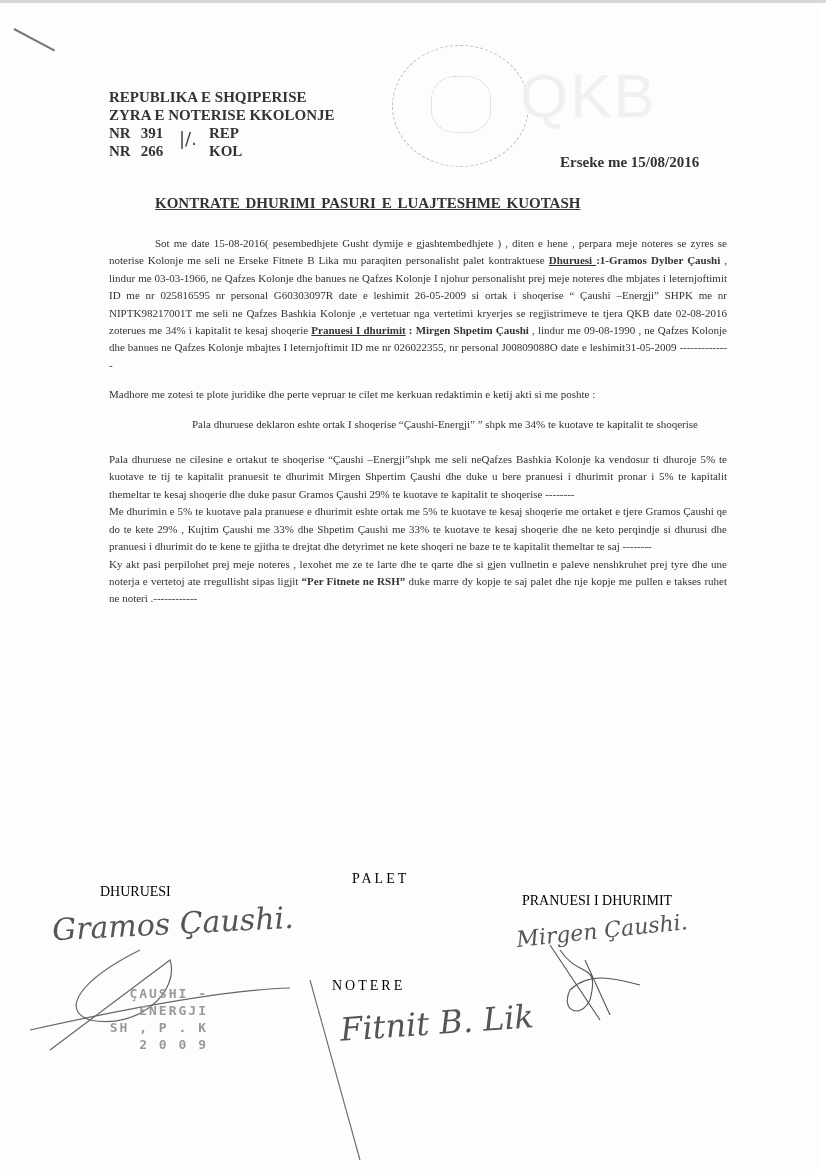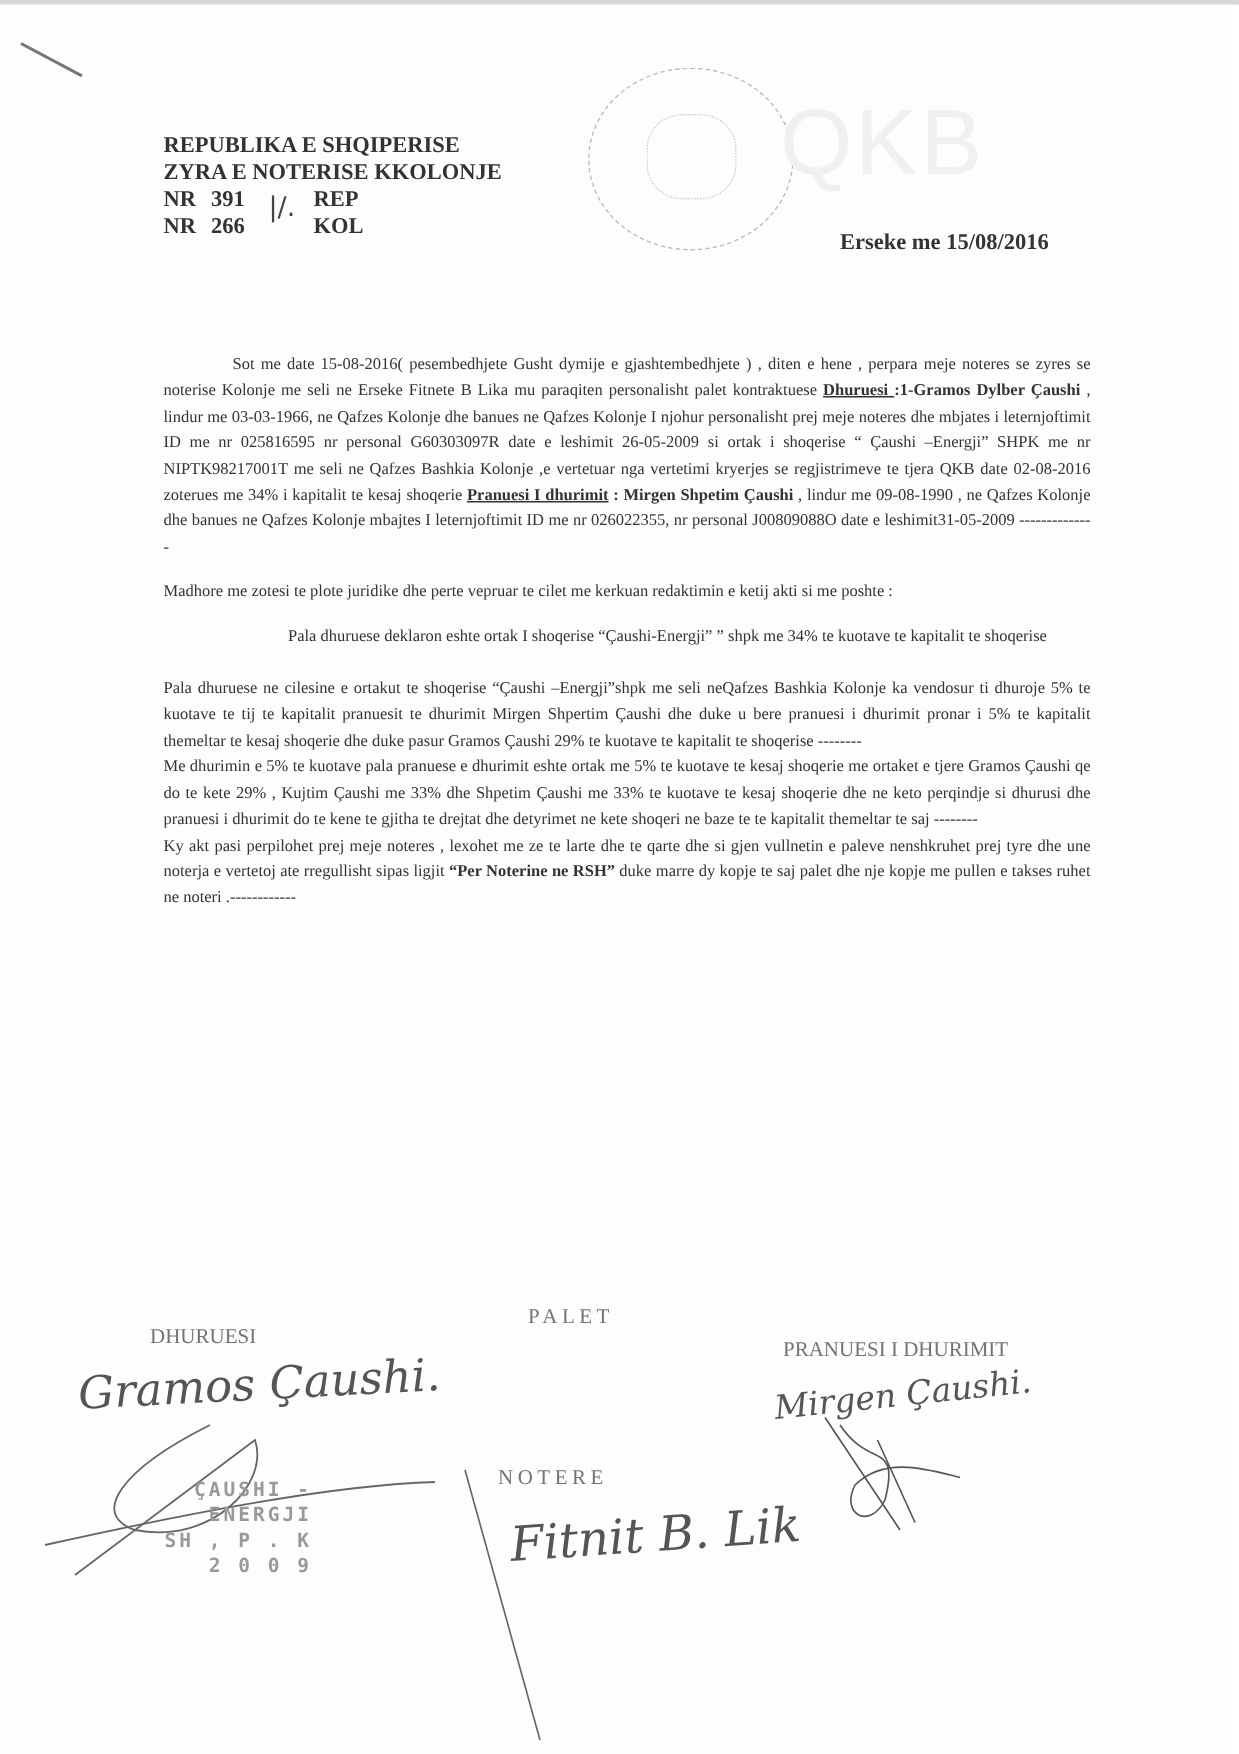--- a/index.html
+++ b/index.html
@@ -18,21 +18,21 @@
   .place-date { position:absolute; left:560px; top:154px; font-weight:bold; font-size:15px; color:#333; }
   .title { position:absolute; left:155px; top:195px; font-weight:bold; font-size:15px; text-decoration:underline; color:#333; word-spacing:2px; }
   .body { position:absolute; left:109px; top:235px; width:618px; font-size:11px; line-height:17.4px; text-align:justify; color:#333; }
   .body p { margin:0; }
   .body .ind { text-indent:46px; }
   .body .ind2 { text-indent:83px; }
   .body .gap { margin-top:12px; }
   .body .gap2 { margin-top:18px; }
   .b { font-weight:bold; }
   .bu { font-weight:bold; text-decoration:underline; }
-  .sig-label { position:absolute; font-size:14px; color:#737373; }
+  .sig-label { position:absolute; font-size:14px; color:#000000; }
   .palet { left:352px; top:871px; letter-spacing:3px; }
   .dhuruesi { left:100px; top:884px; }
   .pranuesi { left:522px; top:893px; }
   .notere { left:332px; top:978px; letter-spacing:3px; }
   .signature { position:absolute; font-family:"DejaVu Serif", serif; font-style:italic; color:#555; }
   .sig-gramos { left:52px; top:906px; font-size:30px; transform:rotate(-3deg); }
   .sig-mirgen { left:516px; top:918px; font-size:22px; transform:rotate(-6deg); }
   .sig-notere { left:340px; top:1004px; font-size:32px; transform:rotate(-4deg); }
   .scribble { position:absolute; }
   .company-stamp { position:absolute; left:88px; top:985px; font-family:"DejaVu Sans Mono", monospace; font-weight:bold; color:#999; font-size:13px; line-height:17px; text-align:right; width:120px; letter-spacing:2px; }
@@ -63,28 +63,29 @@
     </div>
     <span class="hand-mark">|/.</span>
   </div>
 
   <div class="seal">
       <div class="inner"></div>
     </div>
   <div class="watermark">QKB</div>
 
   <div class="place-date">Erseke me 15/08/2016</div>
+  <div class="title">KONTRATE DHURIMI  PASURI E LUAJTESHME   KUOTASH</div>
 
   <div class="body">
     <p class="ind"><span>Sot me date 15-08-2016( pesembedhjete  Gusht  dymije e  gjashtembedhjete  ) , diten e hene  , perpara meje noteres se zyres se noterise Kolonje me seli ne Erseke Fitnete B Lika mu paraqiten personalisht palet kontraktuese </span><span class="bu">Dhuruesi </span><span class="b">:1-Gramos Dylber Çaushi</span><span>  , lindur me 03-03-1966, ne Qafzes Kolonje  dhe  banues ne Qafzes  Kolonje I njohur personalisht prej meje noteres dhe   mbjates i  leternjoftimit ID me nr 025816595 nr  personal G60303097R date e leshimit 26-05-2009 si  ortak i shoqerise  “ Çaushi –Energji”  SHPK  me nr NIPTK98217001T me seli ne Qafzes Bashkia Kolonje ,e vertetuar nga  vertetimi kryerjes se regjistrimeve te tjera  QKB date 02-08-2016  zoterues me  34% i kapitalit te kesaj shoqerie  </span><span class="bu">Pranuesi I dhurimit</span><span class="b"> : Mirgen Shpetim Çaushi</span><span>  , lindur me  09-08-1990 , ne Qafzes  Kolonje  dhe banues ne  Qafzes   Kolonje mbajtes I leternjoftimit ID me nr 026022355, nr personal  J00809088O  date e leshimit31-05-2009 --------------</span></p>
     <p class="gap">Madhore  me zotesi te plote juridike dhe perte vepruar  te cilet me kerkuan  redaktimin e ketij akti si me poshte :</p>
     <p class="ind2 gap">Pala dhuruese  deklaron eshte    ortak I    shoqerise “Çaushi-Energji”  ” shpk  me 34% te kuotave te kapitalit te shoqerise</p>
     <p class="gap2">Pala dhuruese  ne cilesine e ortakut   te  shoqerise “Çaushi –Energji”shpk   me seli neQafzes Bashkia  Kolonje   ka  vendosur ti dhuroje 5% te kuotave te tij  te kapitalit  pranuesit te dhurimit Mirgen Shpertim Çaushi   dhe duke u bere  pranuesi i dhurimit pronar i 5% te kapitalit  themeltar te kesaj shoqerie dhe duke pasur  Gramos Çaushi 29% te kuotave te kapitalit te shoqerise  --------</p>
     <p>Me dhurimin e 5% te  kuotave  pala pranuese e dhurimit   eshte ortak me 5% te kuotave  te kesaj shoqerie   me ortaket e tjere  Gramos Çaushi qe do te kete 29% ,  Kujtim Çaushi me 33% dhe Shpetim Çaushi me 33%   te kuotave te kesaj shoqerie  dhe  ne keto  perqindje si dhurusi dhe pranuesi i dhurimit do te kene  te gjitha te drejtat dhe detyrimet  ne kete shoqeri  ne baze te  te kapitalit themeltar  te saj  --------</p>
-    <p><span>Ky akt pasi perpilohet prej meje noteres , lexohet me ze te larte dhe te qarte dhe si gjen vullnetin e paleve nenshkruhet prej tyre dhe une noterja e vertetoj ate rregullisht  sipas ligjit </span><span class="b">“Per Noterine ne RSH”</span><span> duke marre dy kopje te saj palet dhe nje kopje me pullen e takses ruhet ne noteri .------------</span></p>
+    <p><span>Ky akt pasi perpilohet prej meje noteres , lexohet me ze te larte dhe te qarte dhe si gjen vullnetin e paleve nenshkruhet prej tyre dhe une noterja e vertetoj ate rregullisht  sipas ligjit </span><span class="b">“Per Fitnete ne RSH”</span><span> duke marre dy kopje te saj palet dhe nje kopje me pullen e takses ruhet ne noteri .------------</span></p>
   </div>
 
   <div class="sig-label palet">PALET</div>
   <div class="sig-label dhuruesi">DHURUESI</div>
   <div class="sig-label pranuesi">PRANUESI I  DHURIMIT</div>
   <div class="sig-label notere">NOTERE</div>
 
   <div class="signature sig-gramos">Gramos Çaushi.</div>
   <div class="signature sig-mirgen">Mirgen Çaushi.</div>
   <div class="signature sig-notere">Fitnit B. Lik</div>

